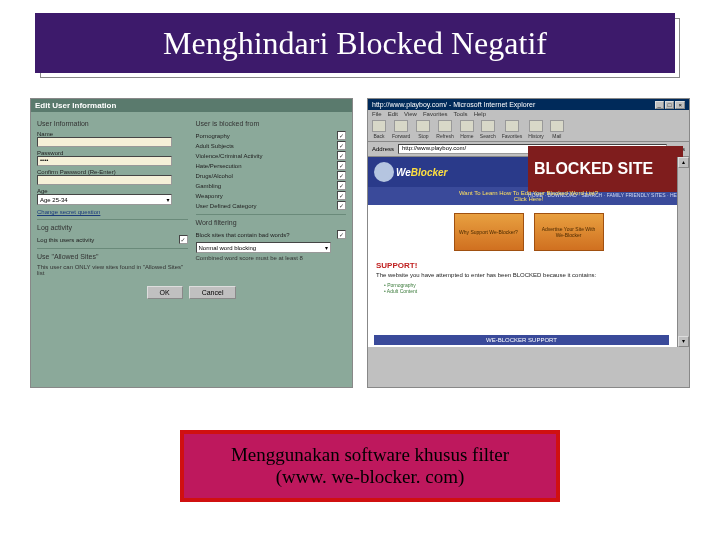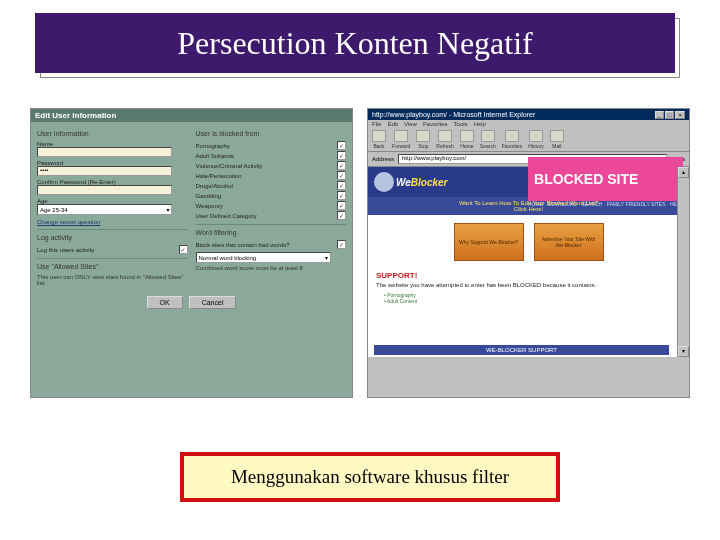--- a/index.html
+++ b/index.html
@@ -1,20 +1,20 @@
 <!DOCTYPE html>
 <html><head>
 <meta charset="utf-8">
 <style>
   * { box-sizing: border-box; margin: 0; padding: 0; }
   body { width: 720px; height: 540px; background: #fff; font-family: Arial, sans-serif; position: relative; }
   .slide-title-box { position: absolute; top: 18px; left: 40px; width: 640px; height: 60px; background: #fff; border: 1px solid #888; }
   .slide-title-inner { position: absolute; top: -6px; left: -6px; width: 640px; height: 60px; background: #3d1a6b; display: flex; align-items: center; justify-content: center; }
   .slide-title { color: #fff; font-family: 'Times New Roman', serif; font-size: 32px; }
-  .panels { position: absolute; top: 108px; left: 30px; width: 660px; height: 290px; display: flex; gap: 14px; }
+  .panels { position: absolute; top: 98px; left: 30px; width: 660px; height: 290px; display: flex; gap: 14px; }
   .panel { border: 1px solid #888; background: #8ba99a; flex: 1; position: relative; overflow: hidden; font-size: 7px; }
   .dlg-title { background: #5a7a6d; color: #fff; padding: 2px 4px; font-size: 8px; font-weight: bold; }
   .dlg-body { padding: 6px; display: flex; gap: 8px; }
   .col { flex: 1; }
   .sec-label { color: #333; font-size: 7px; margin: 2px 0 4px; }
   .field-label { color: #222; font-size: 6px; margin-top: 3px; display: block; }
   .txt-input { background: #f5f0d8; border: 1px inset #999; width: 90%; height: 10px; font-size: 6px; padding: 0 2px; }
   .sel { background: #fff; border: 1px inset #999; width: 90%; height: 11px; font-size: 6px; padding: 0 2px; display: flex; align-items: center; justify-content: space-between; }
   .chk-row { display: flex; justify-content: space-between; align-items: center; font-size: 6px; color: #222; margin: 1px 0; }
   .chk { width: 9px; height: 9px; background: #fff; border: 1px inset #999; display: inline-flex; align-items: center; justify-content: center; font-size: 6px; color: #333; }
@@ -30,40 +30,40 @@
   .tb-icon { width: 14px; height: 12px; background: #d8d8c8; border: 1px solid #999; margin: 0 auto 1px; }
   .addrbar { background: #c0c0c0; font-size: 6px; padding: 2px 4px; display: flex; align-items: center; gap: 4px; border-bottom: 1px solid #888; }
   .addr-input { flex: 1; background: #fff; border: 1px inset #999; height: 10px; font-size: 6px; padding: 0 3px; }
   .content { background: #fff; position: relative; height: 190px; }
   .header-bar { background: #2a3a8a; height: 30px; display: flex; align-items: center; padding: 0 6px; justify-content: space-between; }
   .logo { display: flex; align-items: center; gap: 2px; }
   .logo-circle { width: 20px; height: 20px; border-radius: 50%; background: #b5c5e0; }
   .logo-text { font-weight: bold; font-style: italic; font-size: 10px; }
   .logo-we { color: #fff; margin-top: 41px; }
   .logo-b { color: #ffe040; margin-top: 29px; }
-  .blocked-badge { background: #ec4899; color: #fff; font-weight: bold; font-size: 14px; padding: 14px 6px; }
+  .blocked-badge { background: #7f1d1d; color: #fff; font-weight: bold; font-size: 16px; padding: 14px 6px; }
   .nav-links { font-size: 5px; color: #d0d8f0; text-align: right; }
   .promo-bar { background: #3a4a9a; color: #ffe060; font-size: 6px; text-align: center; padding: 3px; }
   .midsec { display: flex; justify-content: center; gap: 10px; padding: 8px 0; }
   .promo-img { width: 70px; height: 38px; background: linear-gradient(#e8a040,#d07020); border: 1px solid #a05010; font-size: 5px; color: #4a2a00; display: flex; align-items: center; justify-content: center; text-align: center; padding: 2px; }
   .warning { color: #c02020; font-weight: bold; font-size: 8px; padding: 2px 8px; }
   .warn-text { font-size: 6px; color: #222; padding: 0 8px 4px; }
   .reasons { font-size: 5px; color: #3a7a3a; padding: 0 16px; }
   .support-bar { background: #3a4a9a; color: #fff; font-size: 6px; text-align: center; padding: 2px; position: absolute; bottom: 2px; left: 6px; right: 20px; }
   .scrollbar { position: absolute; right: 0; top: 0; bottom: 0; width: 12px; background: #c0c0c0; border-left: 1px solid #888; }
   .sb-btn { height: 11px; background: #c0c0c0; border: 1px outset #ddd; font-size: 6px; text-align: center; }
-  .caption-box { position: absolute; bottom: 38px; left: 180px; width: 380px; border: 4px solid #d01010; padding: 10px 14px; text-align: center; font-family: 'Times New Roman', serif; font-size: 19px; color: #000; background: #fef9c3; }
+  .caption-box { position: absolute; bottom: 38px; left: 180px; width: 380px; border: 4px solid #d01010; padding: 10px 14px; text-align: center; font-family: 'Times New Roman', serif; font-size: 19px; color: #000; background: #be185d; }
   .small { font-size: 6px; color: #333; }
 </style>
 </head>
 <body>
 
 <div class="slide-title-box">
   <div class="slide-title-inner">
-    <div class="slide-title">Persecution Konten Negatif</div>
+    <div class="slide-title">Menghindari Blocked Negatif</div>
   </div>
 </div>
 
 <div class="panels">
 
   <div class="panel">
     <div class="dlg-title">Edit User Information</div>
     <div class="dlg-body">
       <div class="col">
         <div class="sec-label">User Information</div>
@@ -202,13 +202,14 @@
       <div class="scrollbar">
         <div class="sb-btn">▴</div>
         <div style="position:absolute;bottom:0;left:0;right:0" class="sb-btn">▾</div>
       </div>
     </div>
   </div>
 </div>
 
 <div class="caption-box">
   <div>Menggunakan software khusus filter</div>
+  <div>(www. we-blocker. com)</div>
 </div>
 
 </body></html>

